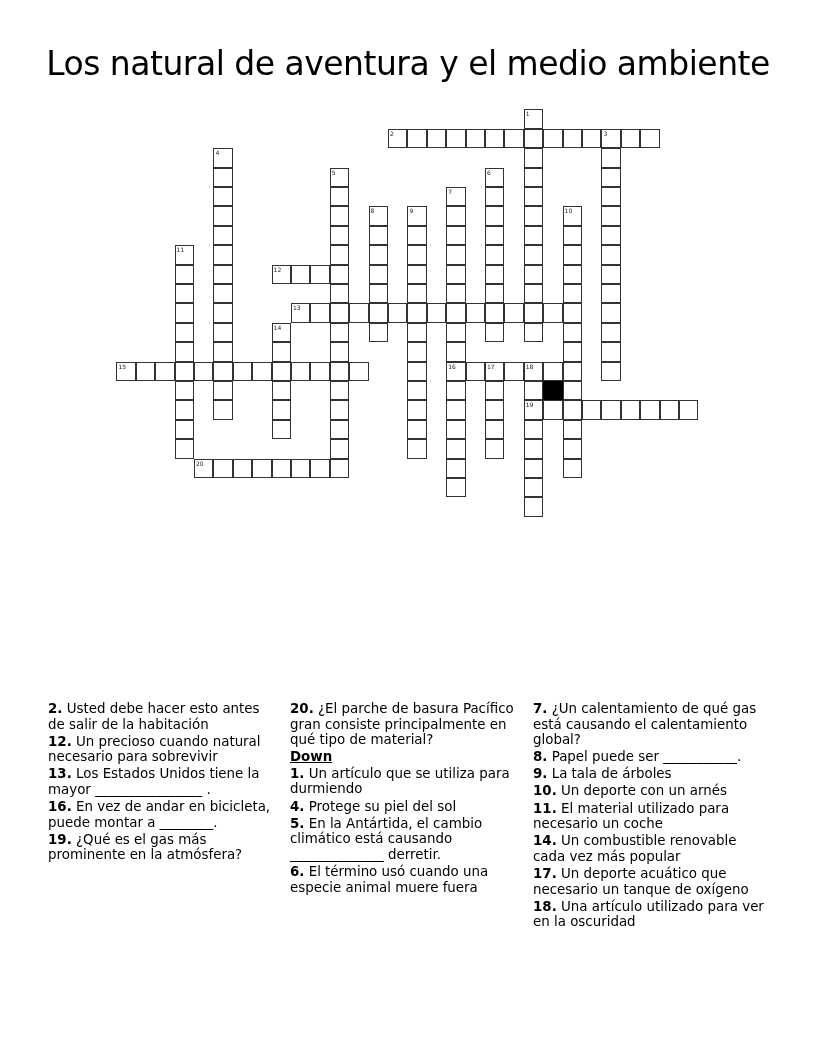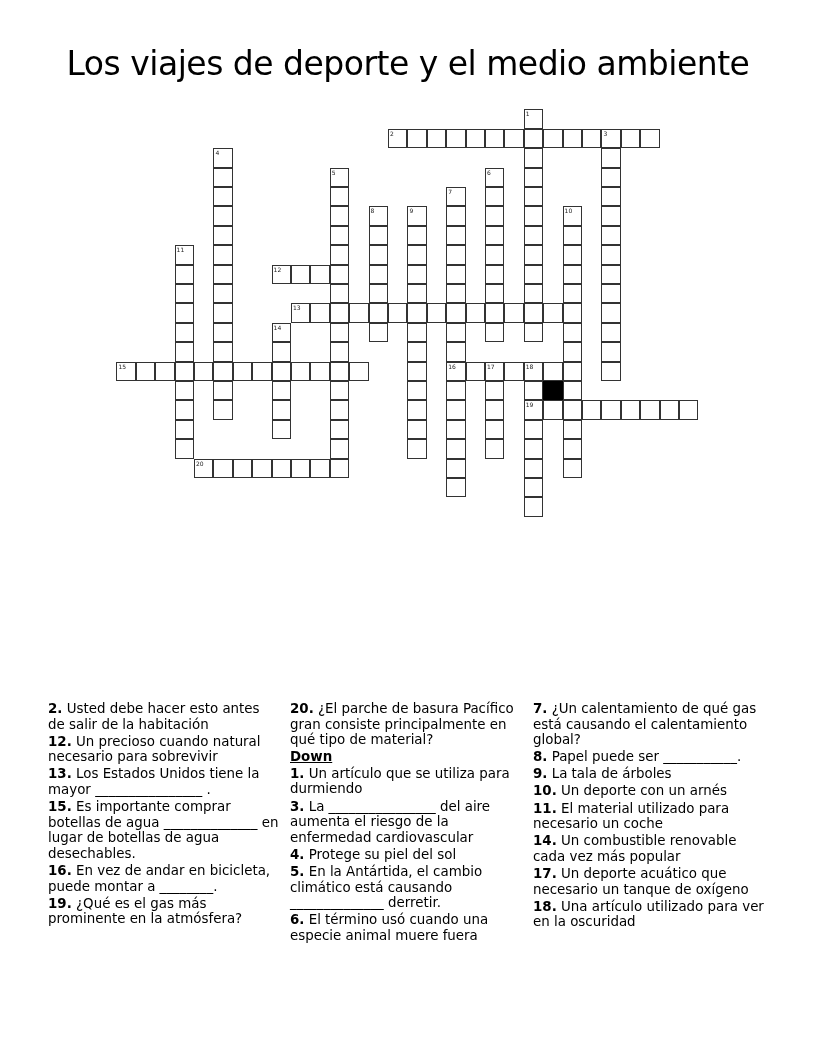--- a/index.html
+++ b/index.html
@@ -11,21 +11,21 @@
   .num { position:absolute; left:1px; top:0px; font-size:6px; line-height:7px; color:#222; }
   .clues { position:absolute; top:701px; width:232px; font-size:13.4px; line-height:15.6px; }
   .col1 { left:48px; } .col2 { left:290px; } .col3 { left:533px; }
   .clue { margin:0 0 1.5px 0; }
   .clue b { font-weight:bold; }
   .hdr { font-weight:bold; text-decoration:underline; margin-bottom:1px; }
 </style>
 </head>
 <body>
 
-<div class="title">Los viajes de deporte y el medio ambiente</div>
+<div class="title">Los natural de aventura y el medio ambiente</div>
 
 <div id="grid">
     <div class="cell" style="left: 407.4px; top: 0px;">
       <span class="num">1</span>
     </div>
     <div class="cell" style="left: 407.4px; top: 19.4px;"></div>
     <div class="cell" style="left: 407.4px; top: 38.8px;"></div>
     <div class="cell" style="left: 407.4px; top: 58.2px;"></div>
     <div class="cell" style="left: 407.4px; top: 77.6px;"></div>
     <div class="cell" style="left: 407.4px; top: 97px;"></div>
@@ -254,30 +254,28 @@
     <div class="cell" style="left: 155.2px; top: 349.2px;"></div>
     <div class="cell" style="left: 174.6px; top: 349.2px;"></div>
     <div class="cell" style="left: 194px; top: 349.2px;"></div>
     <div class="cell black" style="left: 426.8px; top: 271.6px;"></div>
   </div>
 
 <div class="clues col1">
   <div class="clue"><b>2.</b> <span>Usted debe hacer esto antes de salir de la habitación</span></div>
   <div class="clue"><b>12.</b> <span>Un precioso cuando natural necesario para sobrevivir</span></div>
   <div class="clue"><b>13.</b> <span>Los Estados Unidos tiene la mayor ________________ .</span></div>
-  <div class="clue"><b>15.</b> <span>Es importante comprar botellas de agua ______________ en lugar de botellas de agua desechables.</span></div>
   <div class="clue"><b>16.</b> <span>En vez de andar en bicicleta, puede montar a ________.</span></div>
   <div class="clue"><b>19.</b> <span>¿Qué es el gas más prominente en la atmósfera?</span></div>
 </div>
 
 <div class="clues col2">
   <div class="clue"><b>20.</b> <span>¿El parche de basura Pacífico gran consiste principalmente en qué tipo de material?</span></div>
   <div class="hdr">Down</div>
   <div class="clue"><b>1.</b> <span>Un artículo que se utiliza para durmiendo</span></div>
-  <div class="clue"><b>3.</b> <span>La ________________ del aire aumenta el riesgo de la enfermedad cardiovascular</span></div>
   <div class="clue"><b>4.</b> <span>Protege su piel del sol</span></div>
   <div class="clue"><b>5.</b> <span>En la Antártida, el cambio climático está causando ______________ derretir.</span></div>
   <div class="clue"><b>6.</b> <span>El término usó cuando una especie animal muere fuera</span></div>
 </div>
 
 <div class="clues col3">
   <div class="clue"><b>7.</b> <span>¿Un calentamiento de qué gas está causando el calentamiento global?</span></div>
   <div class="clue"><b>8.</b> <span>Papel puede ser ___________.</span></div>
   <div class="clue"><b>9.</b> <span>La tala de árboles</span></div>
   <div class="clue"><b>10.</b> <span>Un deporte con un arnés</span></div>

